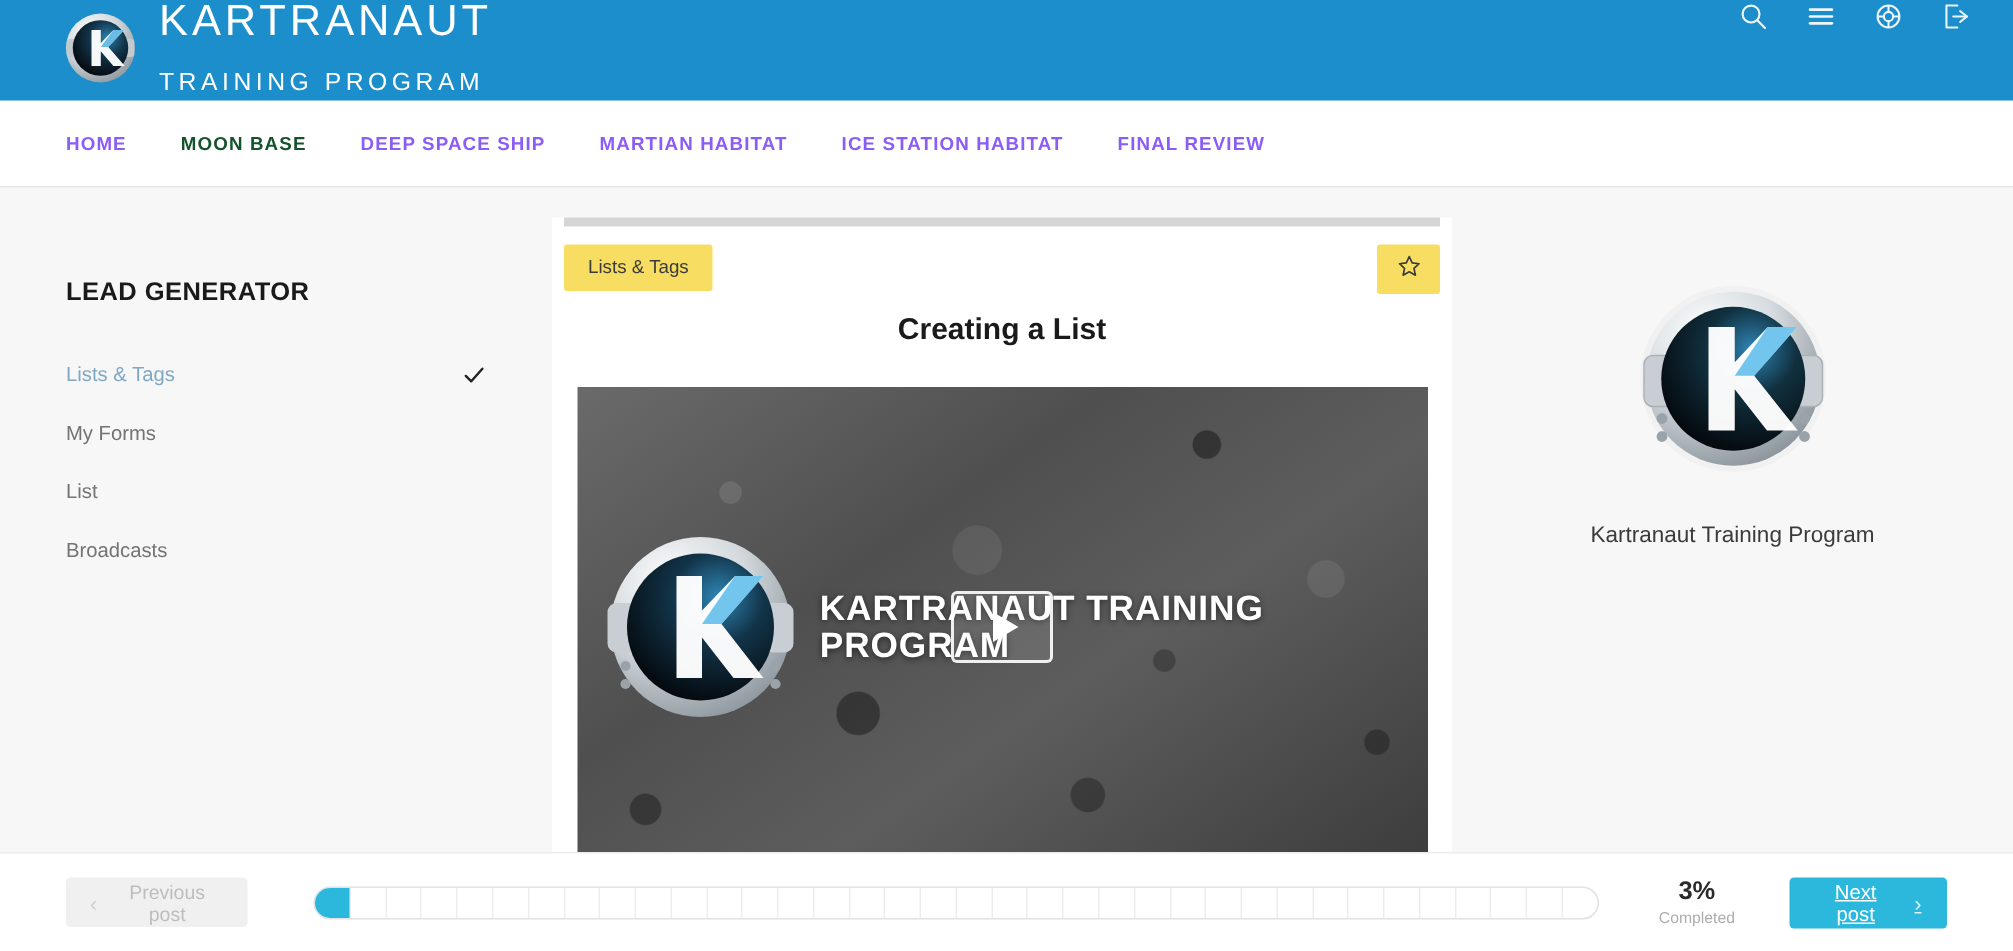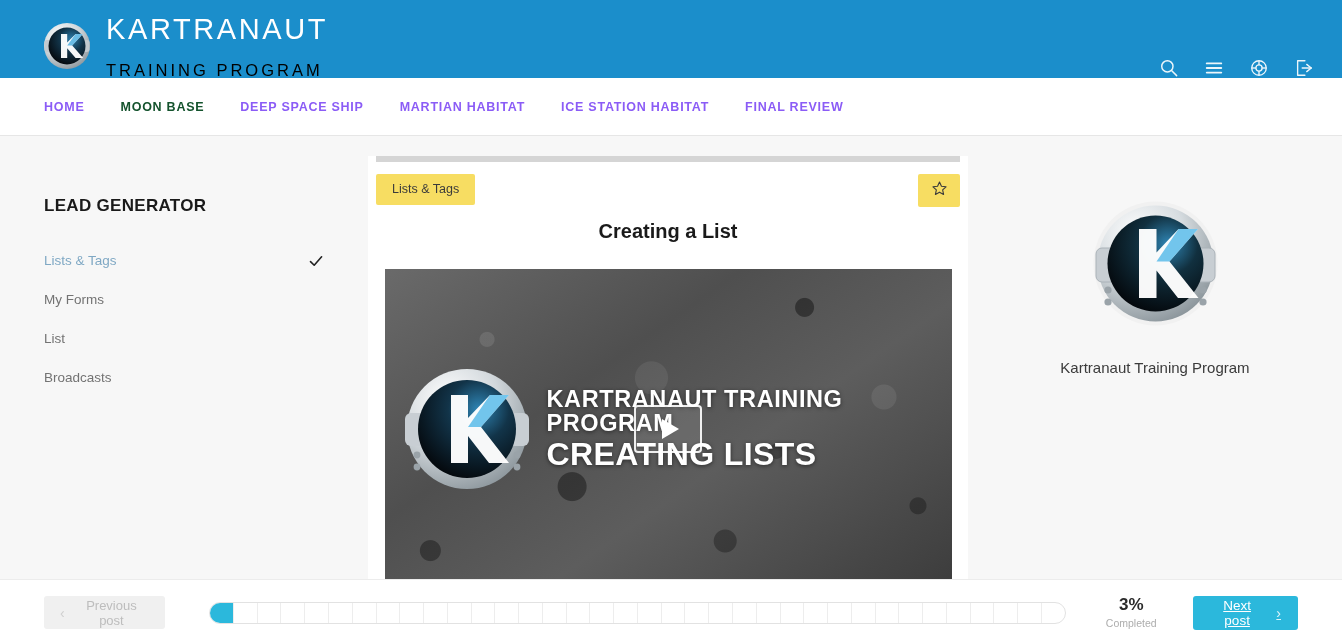--- a/index.html
+++ b/index.html
@@ -9,24 +9,24 @@
     width: 1342px;
     height: 634px;
     overflow: hidden;
     background: #f7f7f7;
     font-family: "Liberation Sans", sans-serif;
     color: #333;
   }
 
   
   .masthead {
-    height: 78px;
+    height: 67px;
     background: #1b8ecb;
     display: flex;
-    align-items: flex-end;
+    align-items: flex-start;
     padding: 0 28px 0 42px;
     position: relative;
   }
   .brand { display: flex; align-items: center; gap: 14px; }
 
   .brand-logo {
     width: 50px; height: 50px;
     position: relative; flex: none;
   }
   .brand-logo svg { display: block; }
@@ -34,21 +34,21 @@
   .brand-text { display: flex; flex-direction: column; line-height: 1; }
   .brand-title {
     font-size: 29px;
     letter-spacing: 2.6px;
     font-weight: 400;
     color: #ffffff;
   }
   .brand-sub {
     font-size: 16.5px;
     letter-spacing: 3.0px;
-    color: #000000;
+    color: #ffffff;
     margin-top: 18px;
     font-weight: 400;
   }
 
   .header-tools {
     margin-left: auto;
     display: flex;
     align-items: center;
     gap: 24px;
   }
@@ -463,21 +463,20 @@
                 <circle cx="16" cy="104" r="3.4" fill="#9aa3a9"></circle>
               <circle cx="116" cy="92" r="3.4" fill="#9aa3a9"></circle>
                 <circle cx="116" cy="104" r="3.4" fill="#9aa3a9"></circle>
               <circle cx="66" cy="66" r="49" fill="url(#vVisor)"></circle>
               <path d="M50 32 h17 v23 L89 32 h19 L80 64 108 100 h-20 L67 73 V100 H50 Z" fill="#ffffff" opacity="0.97"></path>
               <path d="M67 64 L89 32 h19 L80 64 Z" fill="#3fb0e6" opacity="0.72"></path>
             </svg>
           </div>
           <div class="video-titles">
             <div class="video-line1">KARTRANAUT TRAINING PROGRAM</div>
-            <div class="video-line2">CREATING LISTS</div>
           </div>
         </div>
         <div class="play-btn">
           <div class="play-tri"></div>
         </div>
       </div>
     </div>
   </main>
 
   <aside class="rightpanel">

